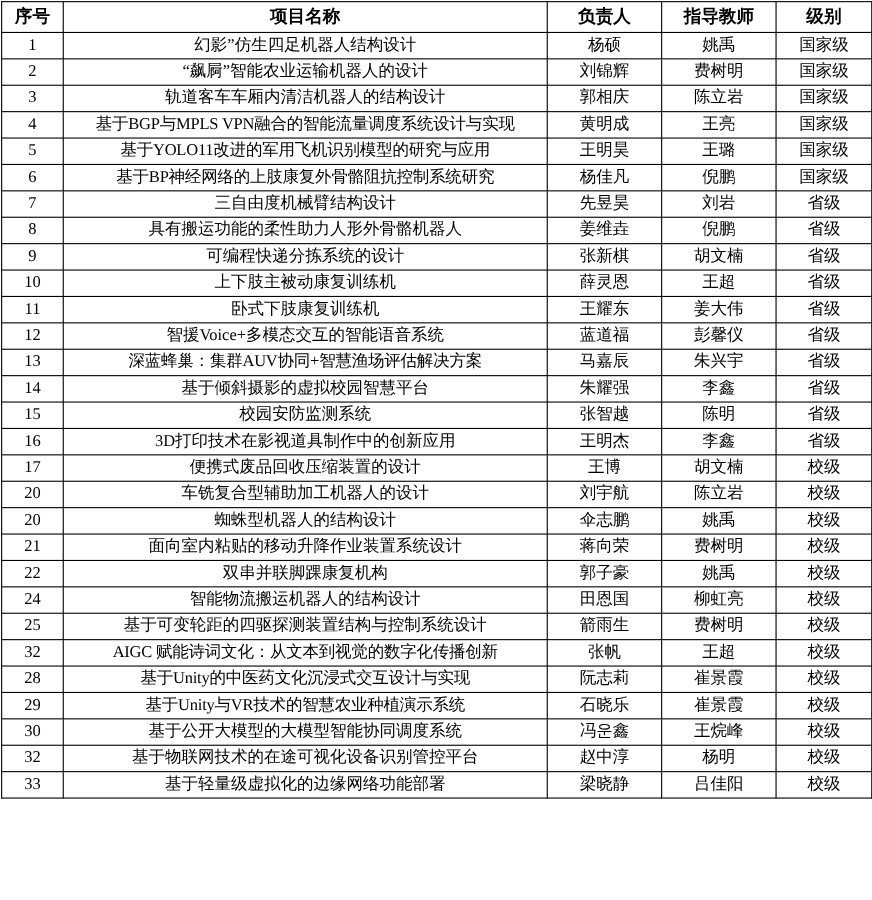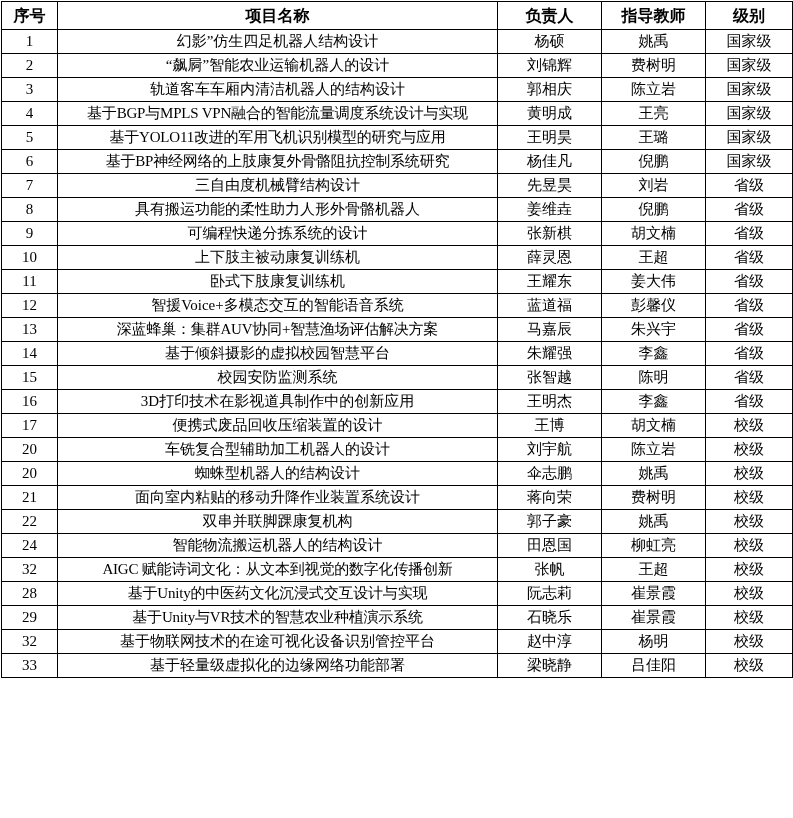--- a/index.html
+++ b/index.html
@@ -230,38 +230,52 @@
           <td class="col-level">校级</td>
         </tr>
         <tr>
           <td class="col-no">24</td>
           <td class="col-name">智能物流搬运机器人的结构设计</td>
           <td class="col-lead">田恩国</td>
           <td class="col-adv">柳虹亮</td>
           <td class="col-level">校级</td>
         </tr>
         <tr>
+          <td class="col-no">25</td>
+          <td class="col-name">基于可变轮距的四驱探测装置结构与控制系统设计</td>
+          <td class="col-lead">箭雨生</td>
+          <td class="col-adv">费树明</td>
+          <td class="col-level">校级</td>
+        </tr>
+        <tr>
           <td class="col-no">32</td>
           <td class="col-name tight">AIGC 赋能诗词文化：从文本到视觉的数字化传播创新</td>
           <td class="col-lead">张帆</td>
           <td class="col-adv">王超</td>
           <td class="col-level">校级</td>
         </tr>
         <tr>
           <td class="col-no">28</td>
           <td class="col-name tight">基于Unity的中医药文化沉浸式交互设计与实现</td>
           <td class="col-lead">阮志莉</td>
           <td class="col-adv">崔景霞</td>
           <td class="col-level">校级</td>
         </tr>
         <tr>
           <td class="col-no">29</td>
           <td class="col-name tight">基于Unity与VR技术的智慧农业种植演示系统</td>
           <td class="col-lead">石晓乐</td>
           <td class="col-adv">崔景霞</td>
+          <td class="col-level">校级</td>
+        </tr>
+        <tr>
+          <td class="col-no">30</td>
+          <td class="col-name">基于公开大模型的大模型智能协同调度系统</td>
+          <td class="col-lead">冯운鑫</td>
+          <td class="col-adv">王烷峰</td>
           <td class="col-level">校级</td>
         </tr>
         <tr>
           <td class="col-no">32</td>
           <td class="col-name">基于物联网技术的在途可视化设备识别管控平台</td>
           <td class="col-lead">赵中淳</td>
           <td class="col-adv">杨明</td>
           <td class="col-level">校级</td>
         </tr>
         <tr>

